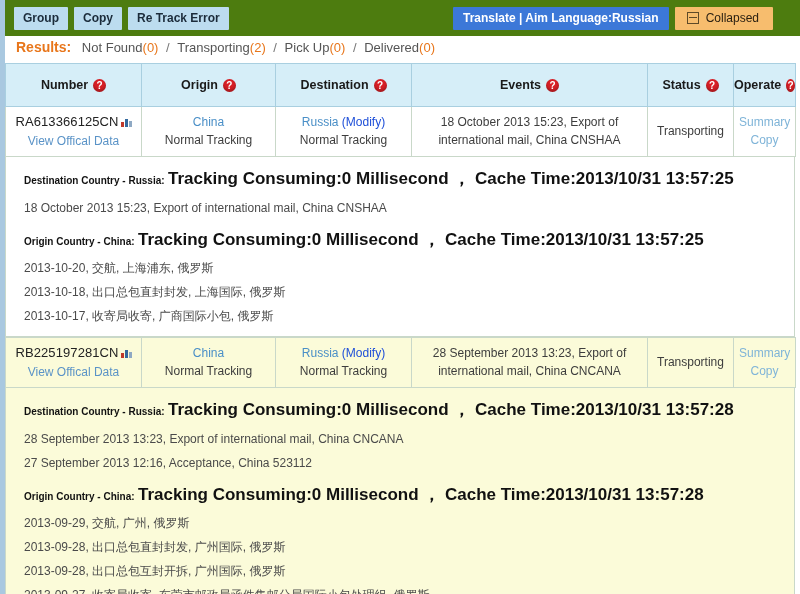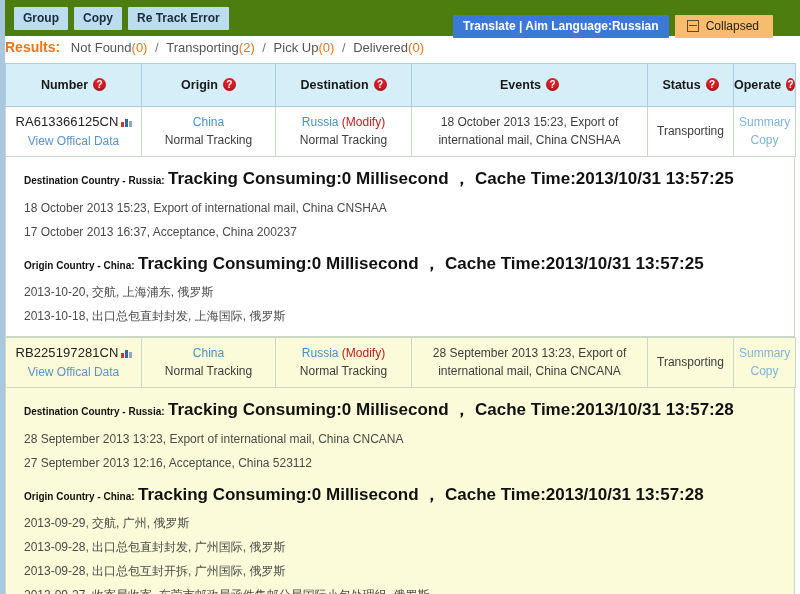--- a/index.html
+++ b/index.html
@@ -47,21 +47,20 @@
     cursor: pointer;
     font-family: "Liberation Sans", "DejaVu Sans", sans-serif;
     border-radius: 1px;
   }
   .toolbar-right {
     margin-left: auto;
     display: flex;
     gap: 6px;
     align-items: flex-start;
     padding-right: 6px;
-    margin-top: 8px;
   }
   .btn-translate {
     background: #3c78d8;
     color: #ffffff;
     font-weight: bold;
     font-size: 12px;
     padding: 5px 10px 6px 10px;
     border: none;
     line-height: 1;
     cursor: pointer;
@@ -95,21 +94,21 @@
     content: "";
     position: absolute;
     left: 1px;
     right: 1px;
     top: 4px;
     height: 1px;
     background: #5e4a28;
   }
   
   .results-bar {
-    padding: 3px 0 8px 0;
+    padding: 3px 0 8px 11px;
     font-size: 13px;
     color: #444;
   }
   .results-label {
     color: #e8761b;
     font-weight: bold;
     font-size: 14px;
     margin-right: 6px;
   }
   .res-item { color: #555; margin: 0 1px; }
@@ -127,21 +126,21 @@
     font-size: 12.5px;
     font-weight: bold;
     color: #1a1a1a;
     height: 42px;
     text-align: center;
     vertical-align: middle;
     padding: 0;
   }
   .th-inner {
     display: flex;
-    align-items: flex-start;
+    align-items: flex-end;
     justify-content: center;
     gap: 5px;
   }
   .qmark {
     display: inline-block;
     width: 13px;
     height: 13px;
     border-radius: 50%;
     background: #d81f26;
     color: #ffffff;
@@ -192,21 +191,21 @@
   .mini-chart i:nth-child(3) { left: 8px; height: 6px; background: #8fa9c4; }
   .sub-link {
     color: #5a93c7;
     font-size: 12px;
     cursor: pointer;
     display: block;
     margin-top: 1px;
   }
   .blue-txt { color: #4a8fc7; }
   .dark-txt { color: #3d3d3d; }
-  .red-txt { color: #b91c1c; margin-top: 16px; }
+  .red-txt { color: #1d4ed8; margin-top: 16px; }
   .evt-cell { font-size: 11.5px; color: #3d3d3d; line-height: 1.45; padding: 6px 8px; }
   .status-cell { font-size: 12px; color: #3d3d3d; }
   .op-link {
     color: #7fb4d8;
     font-size: 12px;
     display: block;
     line-height: 1.45;
     cursor: pointer;
   }
   
@@ -345,27 +344,27 @@
     </tr>
   </tbody>
     </table>
 
   <div class="detail light">
     <div class="sec-title">
       <span class="head">Destination Country - Russia:</span>
       <span class="meta">Tracking Consuming:0 Millisecond ， Cache Time:2013/10/31 13:57:25</span>
     </div>
     <div class="evt-line">18 October 2013 15:23, Export of international mail, China CNSHAA</div>
-    <div class="evt-line">17 October 2013 16:37, Acceptance, China 200237</div>
     <div class="sec-title second">
       <span class="head">Origin Country - China:</span>
       <span class="meta">Tracking Consuming:0 Millisecond ， Cache Time:2013/10/31 13:57:25</span>
     </div>
     <div class="evt-line">2013-10-20, 交航, 上海浦东, 俄罗斯</div>
     <div class="evt-line">2013-10-18, 出口总包直封封发, 上海国际, 俄罗斯</div>
+    <div class="evt-line">2013-10-17, 收寄局收寄, 广商国际小包, 俄罗斯</div>
   </div>
 
   <table class="grid">
     <colgroup>
       <col style="width:136px">
         <col style="width:134px">
         <col style="width:136px">
       <col style="width:236px">
         <col style="width:86px">
         <col style="width:62px">

